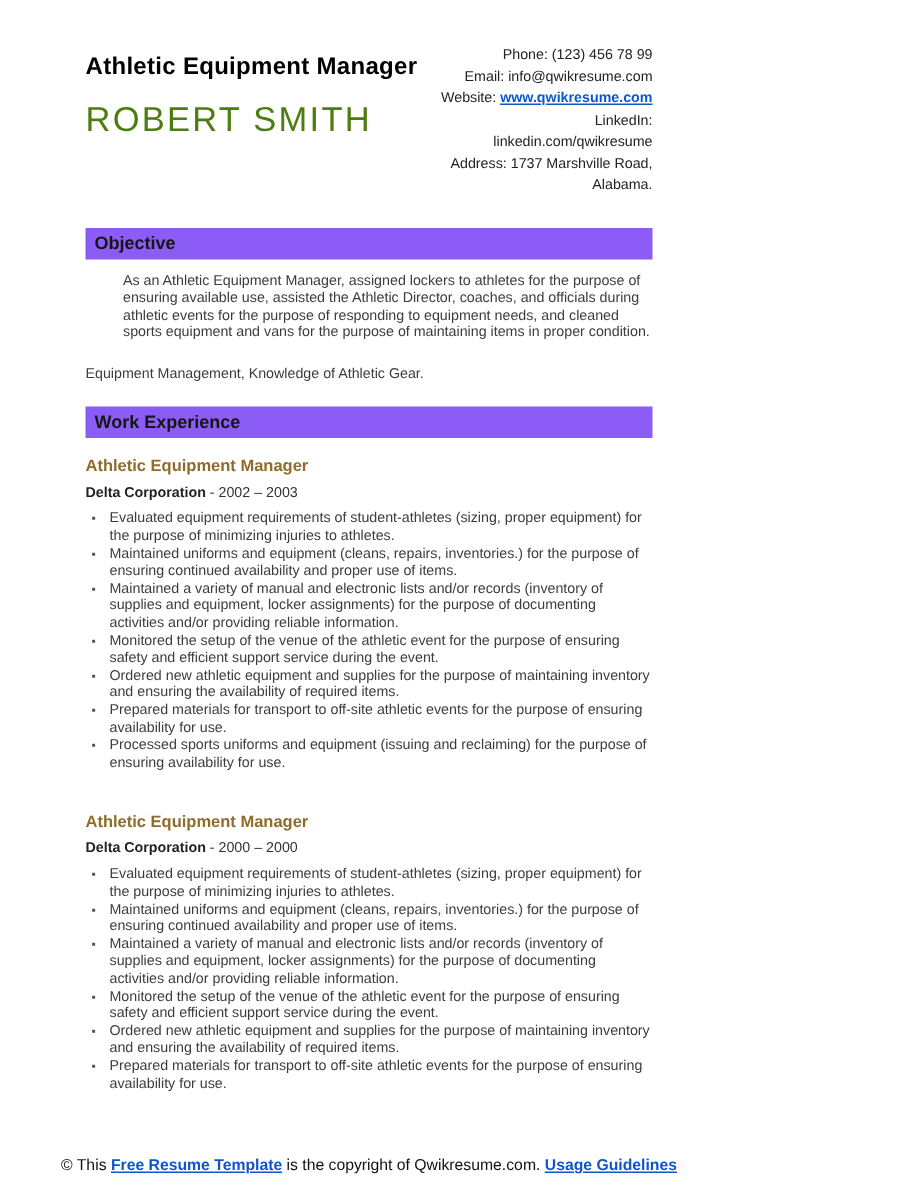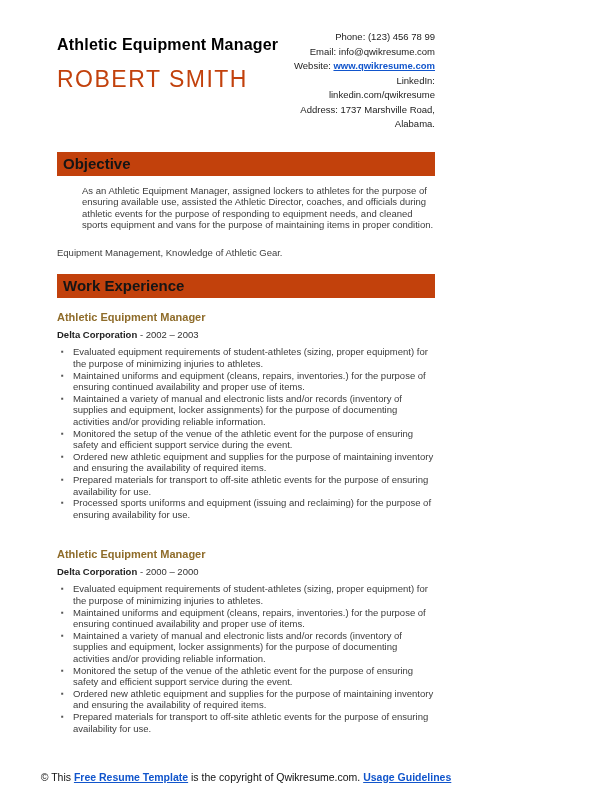--- a/index.html
+++ b/index.html
@@ -12,28 +12,28 @@
   .page {
     position: relative;
     width: 492px; height: 792px;
     padding: 30px 57px 30px 57px;
     background: #fff;
     overflow: hidden;
   }
   .header { display: flex; justify-content: space-between; }
   .head-left { padding-top: 6px; }
   .doc-title { font-size: 16px; font-weight: bold; color: #000; letter-spacing: .2px; }
-  .name { margin-top: 12px; font-size: 23px; font-weight: 400; color: #c2410c; letter-spacing: 1.5px; }
+  .name { margin-top: 12px; font-size: 23px; font-weight: 400; color: #4d7c0f; letter-spacing: 1.5px; }
   .contact { font-size: 9.5px; line-height: 14.5px; text-align: right; color: #222; white-space: nowrap; }
   a.link { color: #1155cc; text-decoration: underline; cursor: pointer; font-weight: bold; }
 
   .section-bar {
-    background: #c2410c;
+    background: #8b5cf6;
     padding: 3px 6px 4px 6px;
-    font-size: 15px; font-weight: bold; color: #151515;
+    font-size: 12px; font-weight: bold; color: #151515;
     margin-top: 15px;
   }
   .section-bar.first { margin-top: 20px; }
   .body-text { font-size: 9.5px; line-height: 11.6px; color: #3c3c3c; margin-top: 9px; margin-left: 25px; }
   .skills-text { margin: 16px 0 16px 0; }
 
   .job { margin-top: 13px; }
   .job.second { margin-top: 28px; }
   .job-title { font-size: 11px; font-weight: bold; color: #8f6c2a; }
   .job-meta { font-size: 9.5px; margin-top: 6px; color: #222; }

